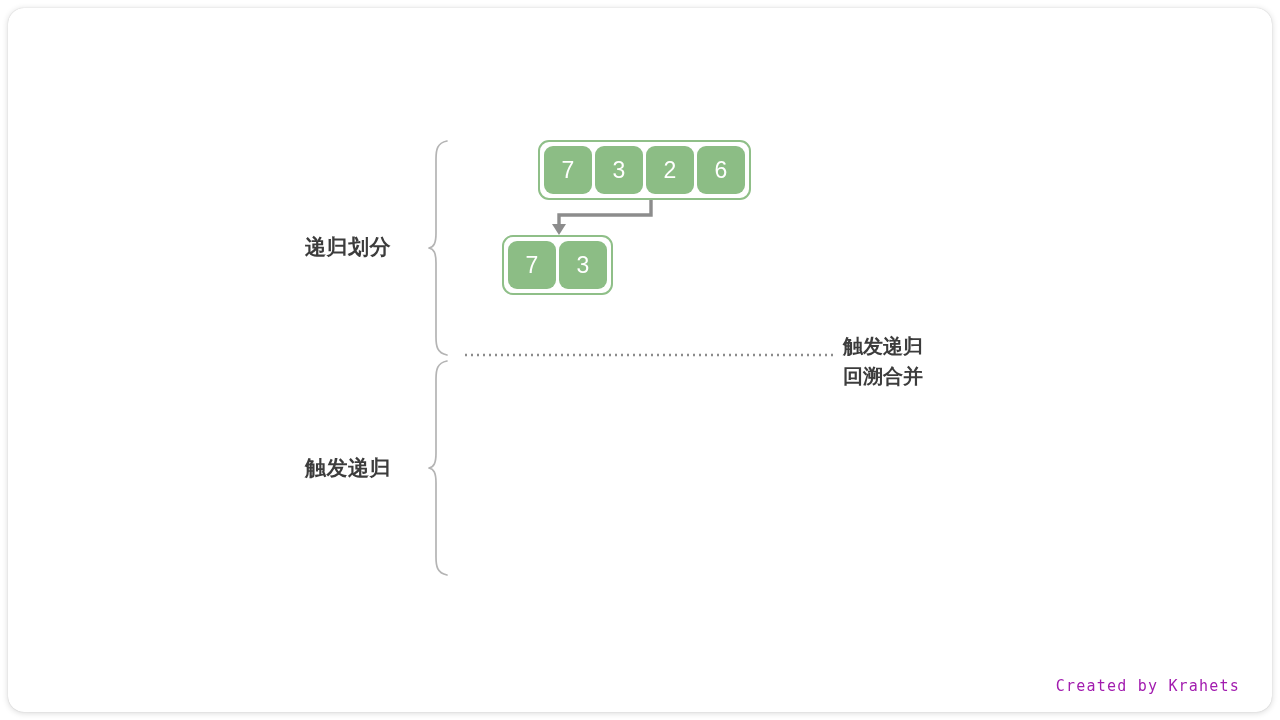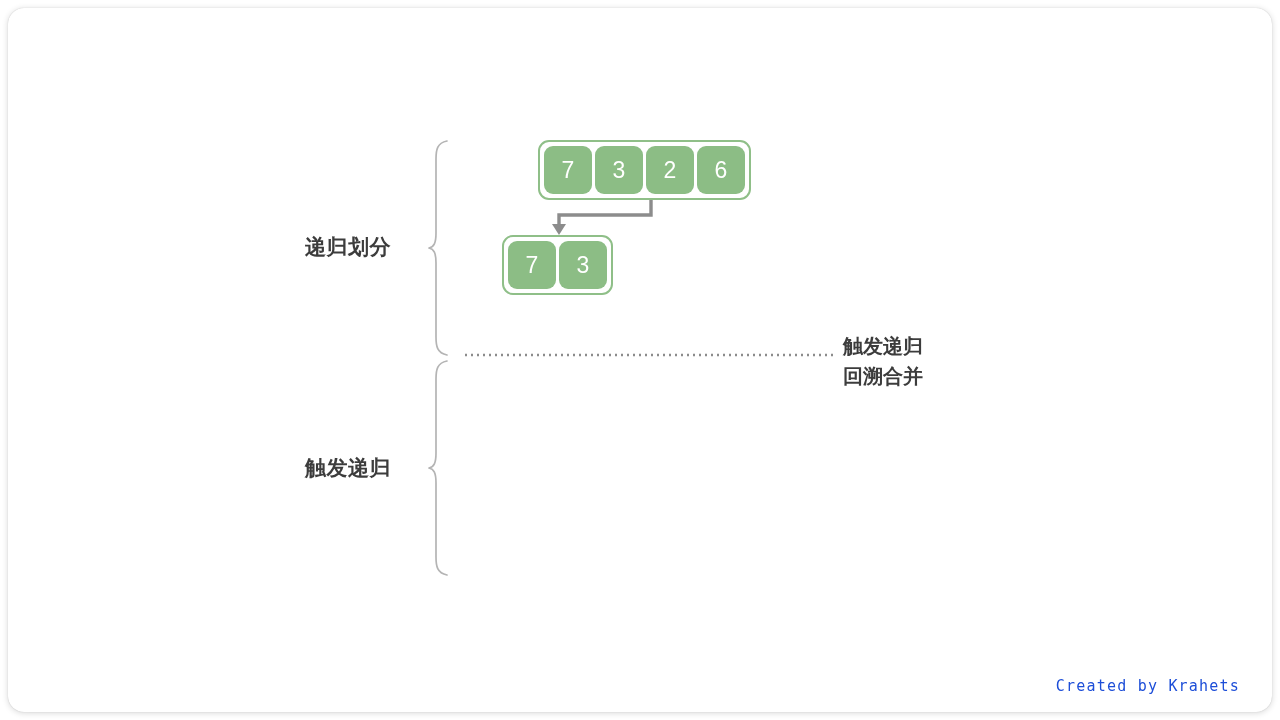--- a/index.html
+++ b/index.html
@@ -91,21 +91,21 @@
   #array-sub { left: 502px; top: 235px; }
 
   
   #watermark {
     position: absolute;
     right: 40px;
     bottom: 25px;
     font-family: "DejaVu Sans Mono", "Liberation Mono", monospace;
     font-size: 15px;
     letter-spacing: 1.2px;
-    color: #1d4ed8;
+    color: #a21caf;
     white-space: nowrap;
   }
 </style>
 </head>
 <body>
 
 <div id="stage">
 
   <div id="card"></div>
 

